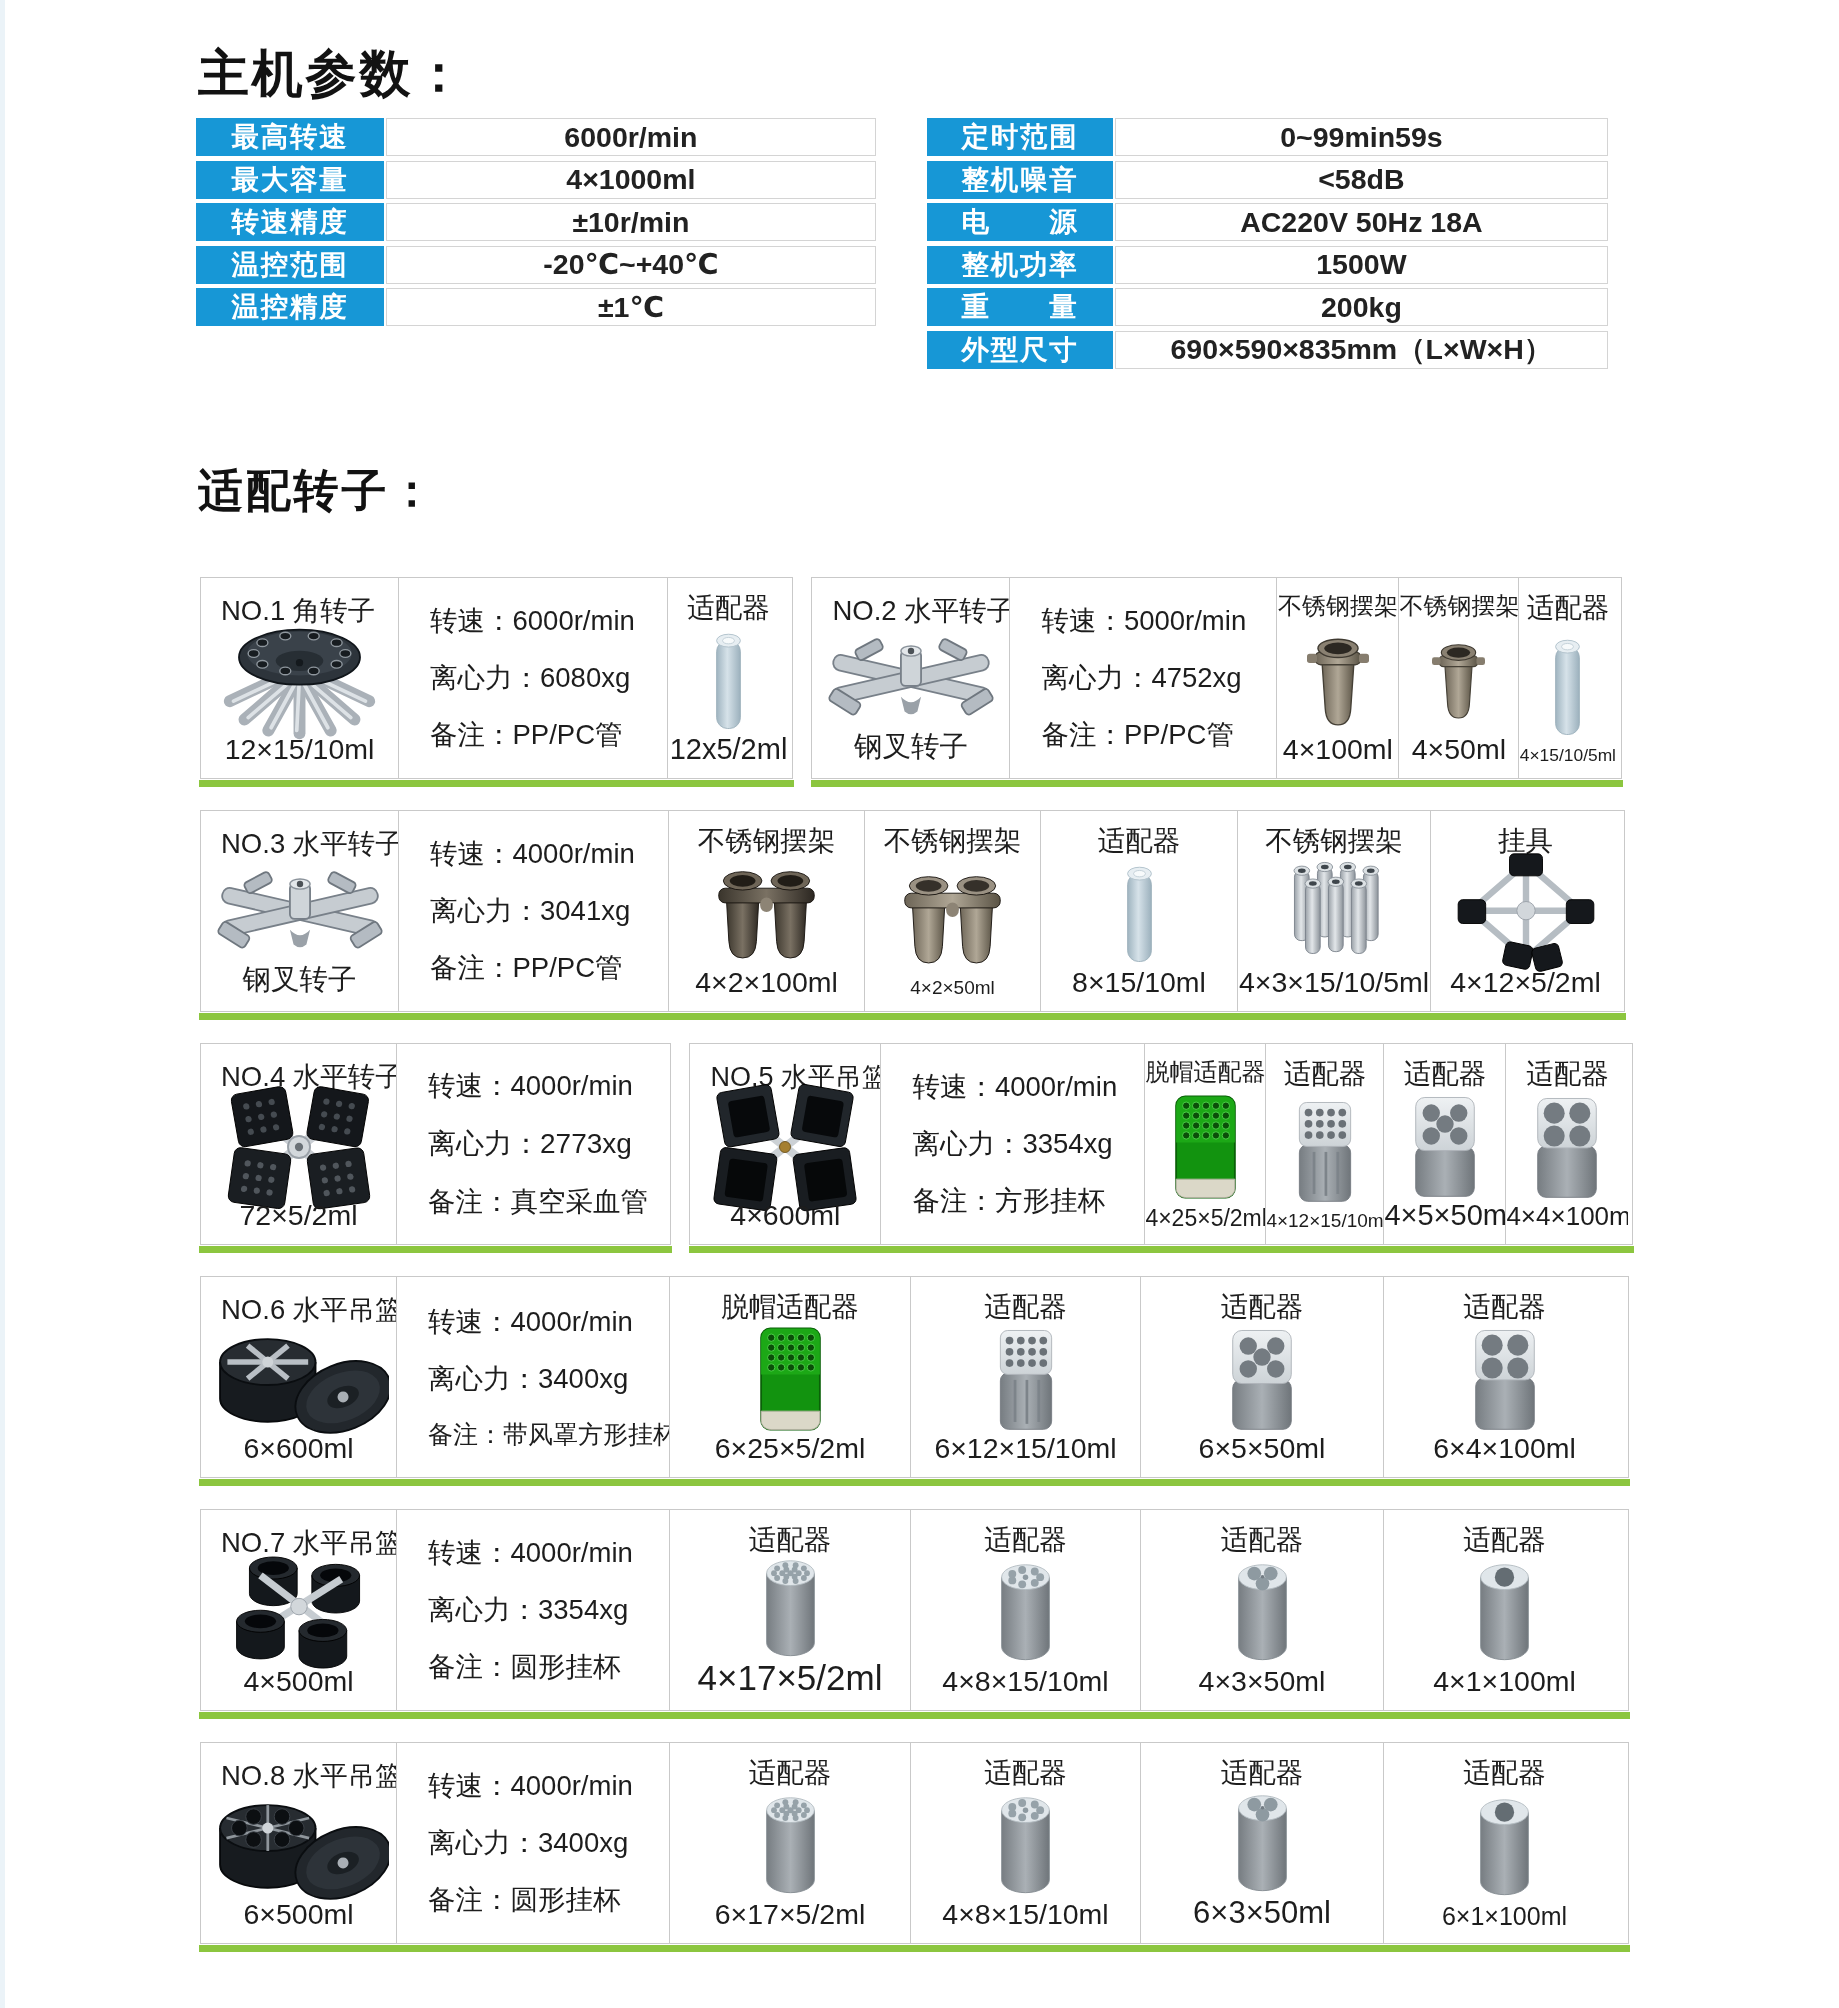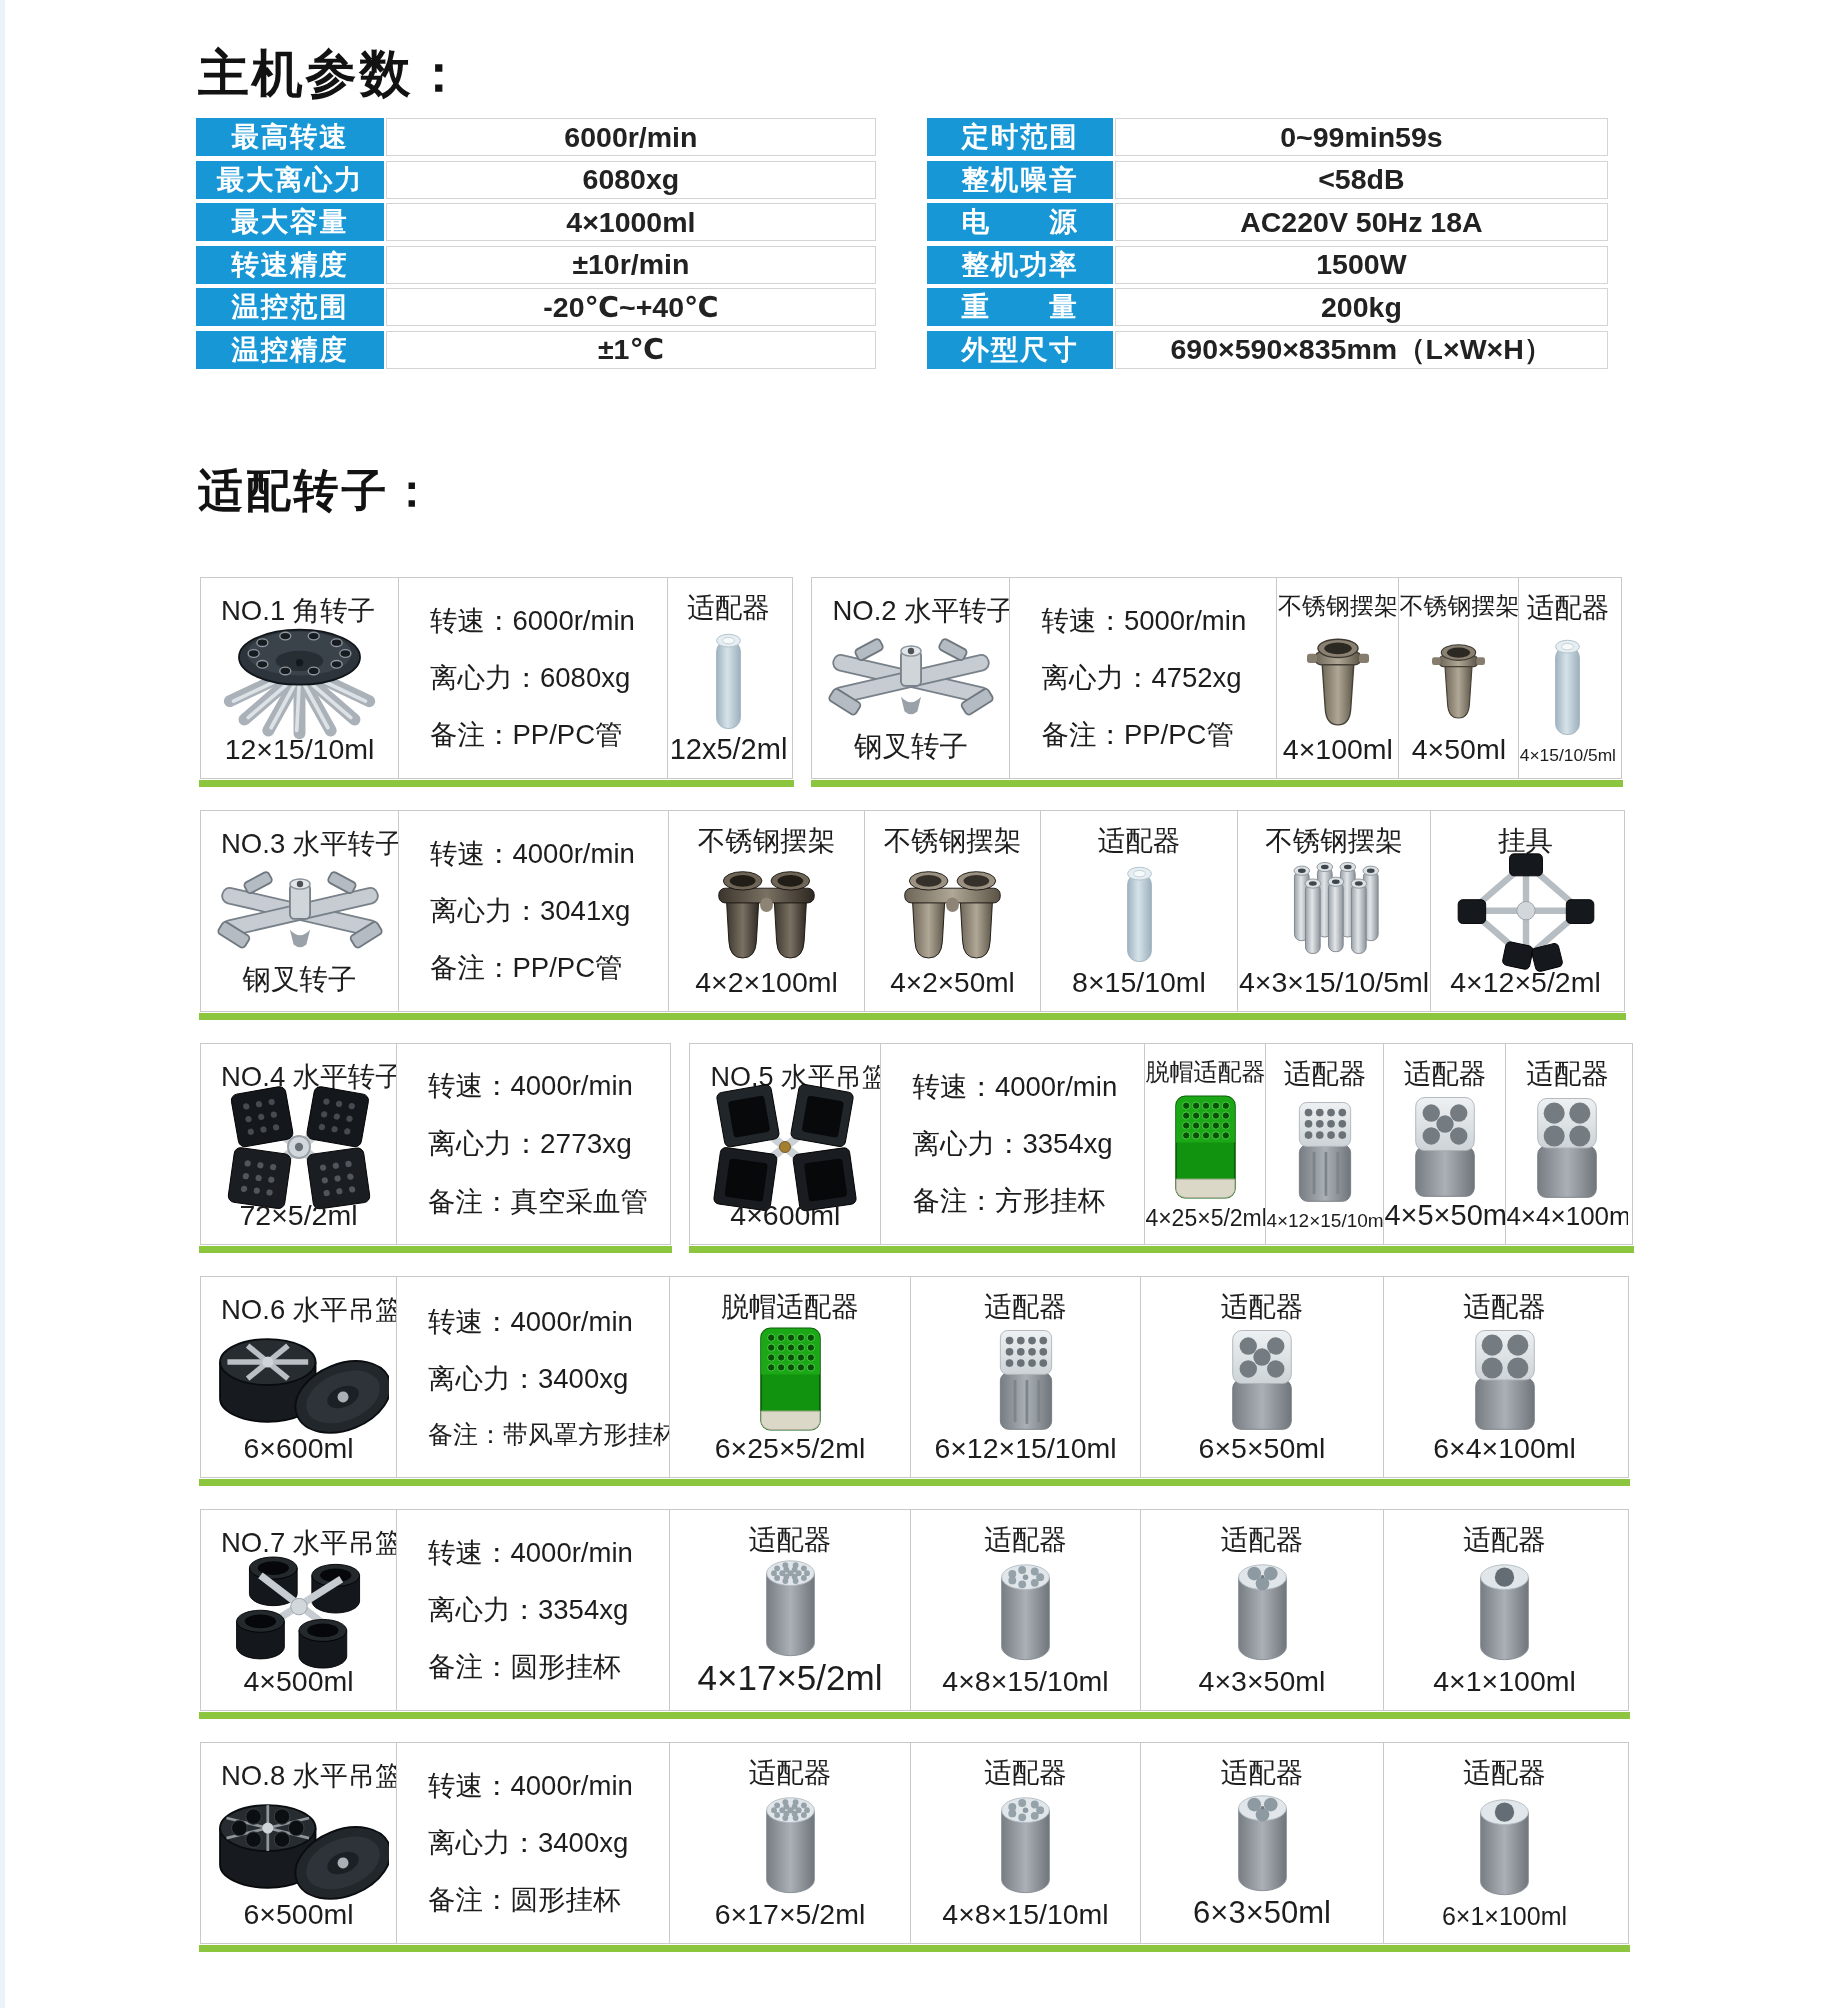--- a/index.html
+++ b/index.html
@@ -86,24 +86,20 @@
   </svg>
 
   <div id="title-main" class="big-title">主机参数：</div>
 
   <div id="spec-left" class="spec-table">
       <div class="spec-row">
         <div class="spec-label">最高转速</div>
         <div class="spec-value">6000r/min</div>
       </div>
       <div class="spec-row">
-        <div class="spec-label">最大离心力</div>
-        <div class="spec-value">6080xg</div>
-      </div>
-      <div class="spec-row">
         <div class="spec-label">最大容量</div>
         <div class="spec-value">4×1000ml</div>
       </div>
       <div class="spec-row">
         <div class="spec-label">转速精度</div>
         <div class="spec-value">±10r/min</div>
       </div>
       <div class="spec-row">
         <div class="spec-label">温控范围</div>
         <div class="spec-value">-20℃~+40℃</div>
@@ -323,21 +319,21 @@
     <path d="M14 40 h36 l-3 52 q-1 18 -15 18 q-14 0 -15 -18 z" fill="url(#gs)" stroke="#17130e"></path>
     <path d="M66 40 h36 l-3 52 q-1 18 -15 18 q-14 0 -15 -18 z" fill="url(#gs)" stroke="#17130e"></path>
     <rect x="6" y="34" width="104" height="16" rx="7" fill="url(#gs)" stroke="#17130e"></rect>
     <ellipse cx="32" cy="26" rx="21" ry="10" fill="#9a9183" stroke="#17130e"></ellipse>
                 <ellipse cx="32" cy="26" rx="14" ry="6.5" fill="#35302a"></ellipse>
     <ellipse cx="84" cy="26" rx="21" ry="10" fill="#9a9183" stroke="#17130e"></ellipse>
                 <ellipse cx="84" cy="26" rx="14" ry="6.5" fill="#35302a"></ellipse>
     <ellipse cx="58" cy="52" rx="7" ry="8" fill="#8d8475"></ellipse>
               </svg>
             </div>
-            <div class="cell-caption" style="font-size: 28px;">4×2×50ml</div>
+            <div class="cell-caption" style="font-size: 19px;">4×2×50ml</div>
           </div>
           <div class="cell cell-accessory" style="width: 197px;">
             <div class="cell-header" style="font-size: 27.5px;">适配器</div>
             <div class="cell-icon">
               <svg width="37" height="108" viewBox="0 0 40 118">
     <rect x="7" y="16" width="26" height="96" rx="12" fill="url(#gb)" stroke="#9fb2bd"></rect>
     <ellipse cx="20" cy="16" rx="13" ry="7" fill="#e7eef2" stroke="#aebfc9"></ellipse>
     <ellipse cx="20" cy="16" rx="6.5" ry="3.5" fill="#f7fafb" stroke="#c2cfd6"></ellipse>
               </svg>
             </div>

